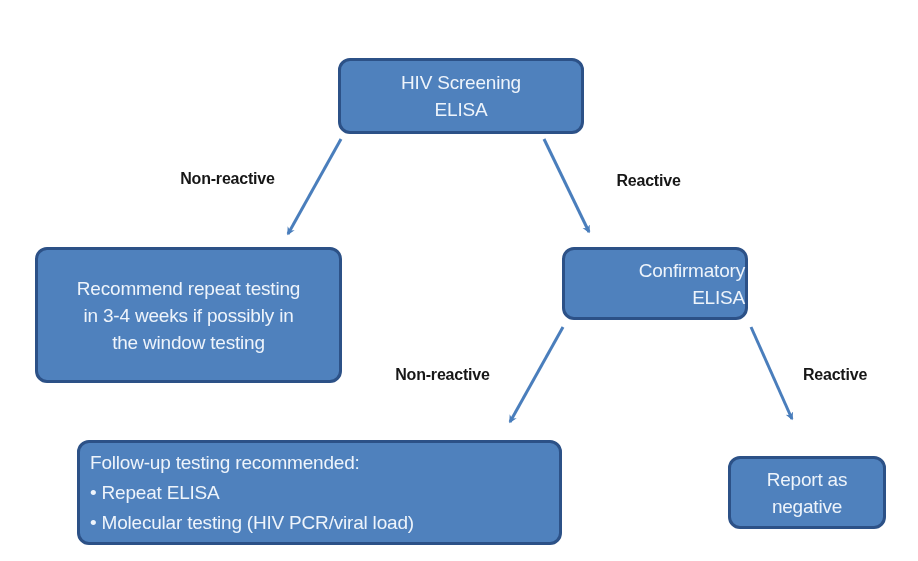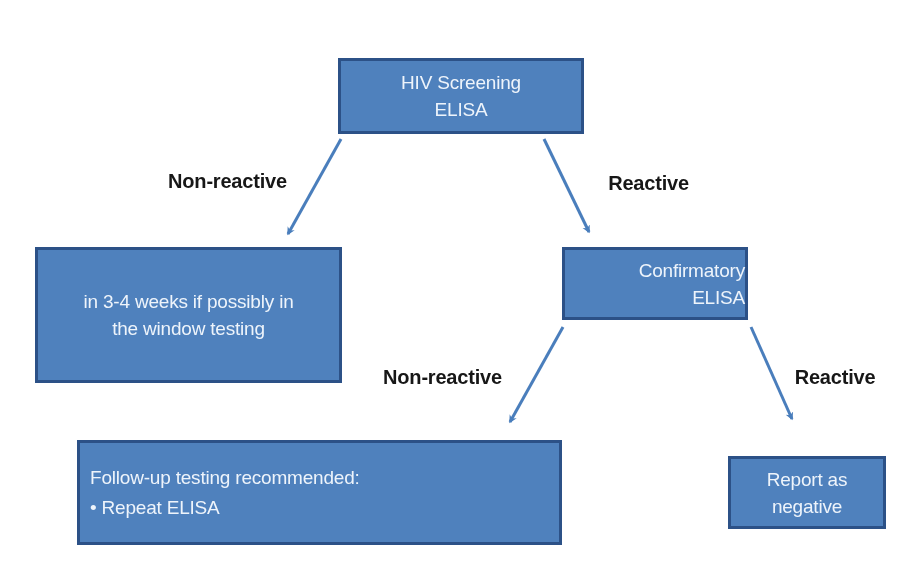--- a/index.html
+++ b/index.html
@@ -12,39 +12,39 @@
     position: relative;
     width: 918px;
     height: 561px;
     background: #ffffff;
     overflow: hidden;
   }
   .node {
     position: absolute;
     background: var(--node-fill, #4f81bd);
     border: 3px solid var(--node-border, #2c5187);
-    border-radius: 0;
+    border-radius: 12px;
     color: var(--node-text, #eef4fb);
     display: flex;
     flex-direction: column;
     justify-content: center;
     box-sizing: border-box;
     font-size: 19px;
     line-height: 27px;
     letter-spacing: -0.2px;
   }
   .node.centered { align-items: center; text-align: center; }
   .node.left-aligned { align-items: flex-start; text-align: left; padding-left: 10px; padding-right: 8px; }
   .node span { display: block; white-space: nowrap; }
 
   .edge-label {
     position: absolute;
     color: #171717;
     font-weight: 700;
-    font-size: 20px;
+    font-size: 16px;
     text-align: center;
     white-space: nowrap;
     letter-spacing: -0.2px;
   }
   svg.arrows {
     position: absolute;
     left: 0; top: 0;
     width: 918px;
     height: 561px;
     pointer-events: none;
@@ -68,32 +68,34 @@
       <line x1="751" y1="327" x2="792" y2="419" marker-end="url(#ah)"></line>
     </g>
   </svg>
 
   <div class="node centered" style="left:338px; top:58px; width:246px; height:76px;">
     <span>HIV Screening</span>
     <span>ELISA</span>
   </div>
 
   <div class="node centered" style="left:35px; top:247px; width:307px; height:136px;">
+    <span>Recommend repeat testing</span>
     <span>in 3-4 weeks if possibly in</span>
     <span>the window testing</span>
   </div>
 
   <div class="node centered" style="left:562px; top:247px; width:186px; height:73px;align-items:flex-end;">
     <span>Confirmatory</span>
     <span>ELISA</span>
   </div>
 
   <div class="node left-aligned" style="left:77px; top:440px; width:485px; height:105px; line-height:30px;">
     <span>Follow-up testing recommended:</span>
     <span>• Repeat ELISA</span>
+    <span>• Molecular testing (HIV PCR/viral load)</span>
   </div>
 
   <div class="node centered" style="left:728px; top:456px; width:158px; height:73px;">
     <span>Report as</span>
     <span>negative</span>
   </div>
 
   <div class="edge-label" style="left: 160px; top: 170px; width: 135px; color: rgb(23, 23, 23);">Non-reactive</div>
 
   <div class="edge-label" style="left: 596px; top: 172px; width: 105px; color: rgb(23, 23, 23);">Reactive</div>

